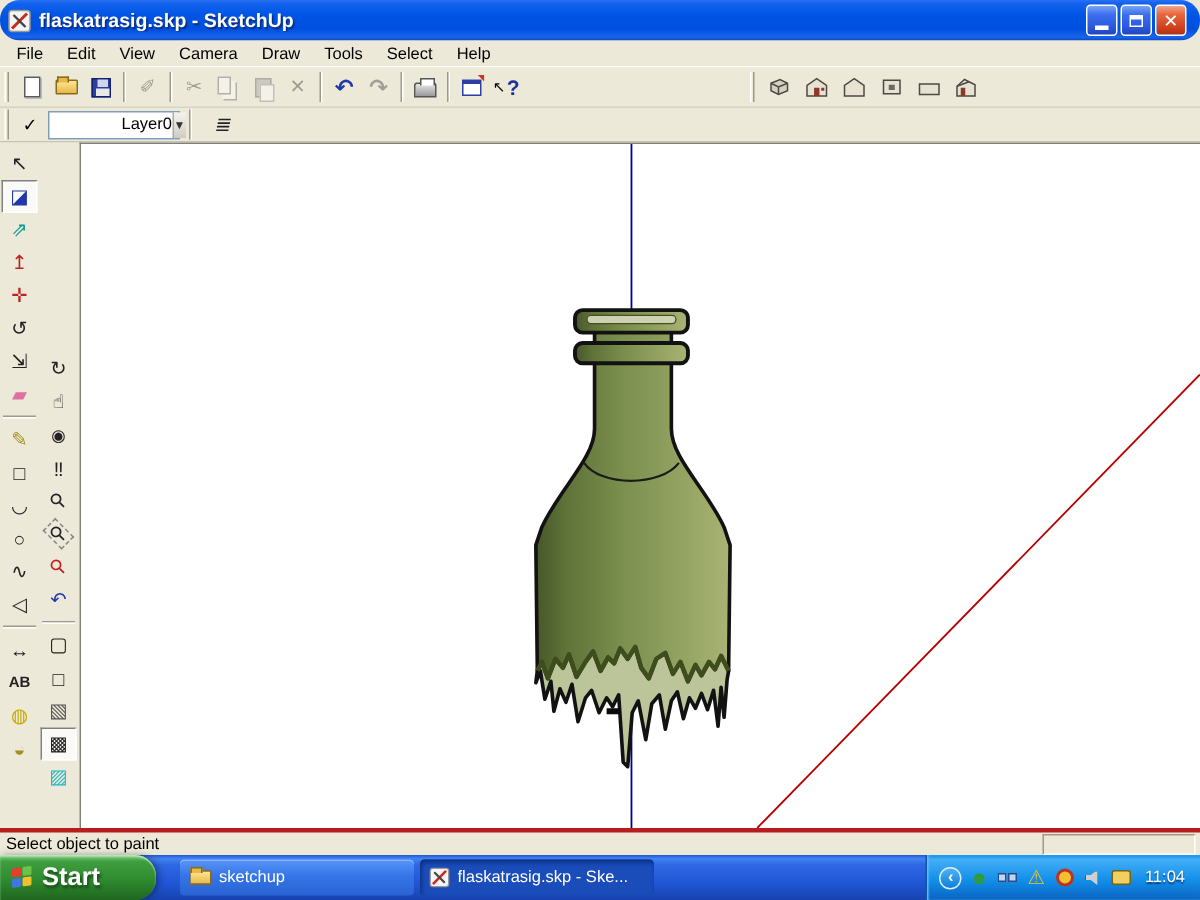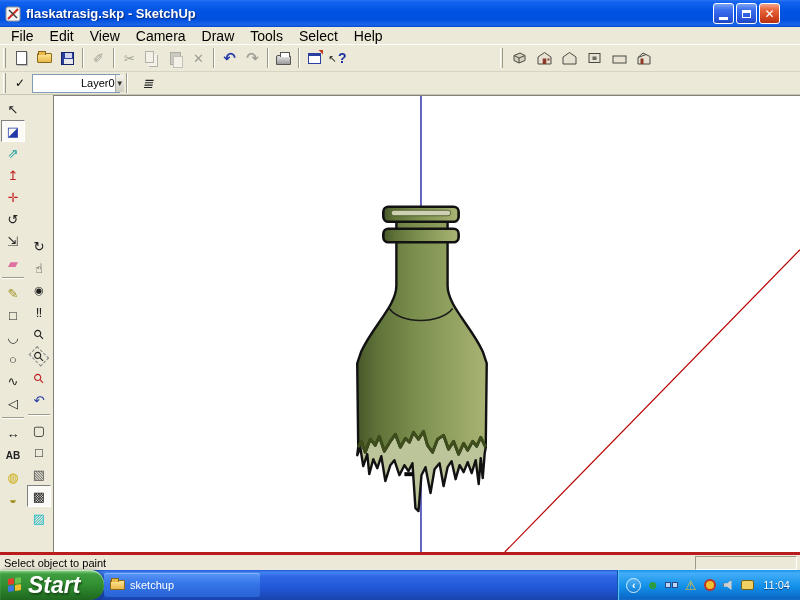--- a/index.html
+++ b/index.html
@@ -1,33 +1,33 @@
 <!DOCTYPE html>
 <html><head>
 <meta charset="utf-8">
 <style>
   * { margin:0; padding:0; box-sizing:border-box; }
   body { width:800px; height:600px; overflow:hidden; font-family:"Liberation Sans","DejaVu Sans",sans-serif; }
   .screen { width:800px; height:600px; display:flex; flex-direction:column; background:#ece9d8; }
 
   
-  .titlebar { height:27px; display:flex; align-items:center; padding:0 20px 0 5px;
-    background:linear-gradient(180deg,#2b71f5 0%,#1262ee 8%,#0054e3 40%,#0050df 72%,#1a64e9 92%,#0a47c8 100%); }
+  .titlebar { height:27px; display:flex; align-items:center; padding:0 9px 0 5px;
+    background:linear-gradient(180deg,#2b71f5 0%,#1262ee 8%,#0054e3 40%,#0050df 72%,#1a64e9 92%,#0a47c8 100%);border-radius:13px; }
   .titlebar .app-icon { width:16px; height:16px; margin-right:5px; flex:none; }
   .titlebar .title { color:#fff; font-weight:bold; font-size:13px; text-shadow:1px 1px 1px #0a2a7a; flex:1; white-space:nowrap; overflow:hidden; }
   .winbtn { width:21px; height:21px; margin-left:2px; border:1px solid #fff; border-radius:3px;
     display:flex; align-items:center; justify-content:center; flex:none;
     background:linear-gradient(180deg,#7ba4f2 0%,#3b6ff0 30%,#2a54d8 80%,#1f44bd 100%); }
   .winbtn.close { background:linear-gradient(180deg,#f2a58a 0%,#e8663d 30%,#cc3d1a 80%,#b03212 100%); color:#fff; font-size:12px; font-weight:bold; }
   .glyph-min { width:9px; height:3px; background:#fff; margin-top:10px; }
   .glyph-restore { width:9px; height:8px; border:1px solid #fff; border-top:3px solid #fff; background:transparent; }
 
   
   .menubar { height:18px; display:flex; align-items:center; background:#ece9d8; border-bottom:1px solid #fff; padding-left:3px; }
-  .menu-item { font-size:14px; color:#000; padding:1px 8px; cursor:default; }
+  .menu-item { font-size:11px; color:#000; padding:1px 8px; cursor:default; }
 
   
   .toolrow { height:27px; display:flex; align-items:center; background:#ece9d8; border-bottom:1px solid #d8d4c4; }
   .grip { width:3px; height:20px; border-left:1px solid #fff; border-right:1px solid #9d9a88; margin:0 4px 0 3px; flex:none; }
   .tb-btn { width:23px; height:22px; display:flex; align-items:center; justify-content:center; font-size:13px; color:#333; border:1px solid transparent; flex:none; }
   .tb-btn.disabled { opacity:.42; filter:grayscale(1); }
   .tb-sep { width:2px; height:20px; border-left:1px solid #9d9a88; border-right:1px solid #fff; margin:0 3px; flex:none; }
   .ic-undo { color:#2238a8; font-size:15px; font-weight:bold; }
   .ic-help-arrow { font-size:10px; color:#000; margin-right:1px; }
   .ic-help-q { color:#1b30a0; font-weight:bold; font-size:14px; }
@@ -77,21 +77,21 @@
   .statusbar { height:18px; background:#ece9d8; display:flex; align-items:center; border-top:3px solid #b91c1c; }
   .statusbar .msg { flex:1; font-size:11px; padding-left:4px; }
   .vcb { width:102px; height:14px; background:#ece9d8; border:1px solid #9d9a88; border-bottom-color:#fff; border-right-color:#fff; margin-right:3px; }
 
   
   .taskbar { height:30px; display:flex; align-items:stretch;
     background:linear-gradient(180deg,#2157d7 0%,#4184f0 8%,#2e67e2 22%,#2157d7 60%,#1843ae 100%); }
   .start { width:104px; display:flex; align-items:center; padding-left:8px; gap:6px;
     background:linear-gradient(180deg,#8fd98f 0%,#3f9e3f 14%,#2f8b2f 55%,#1f661f 100%);
     border-radius:0 14px 14px 0; box-shadow:inset 0 1px 1px #bfe8bf, 2px 0 4px rgba(0,0,0,.35); }
-  .start .label { color:#fff; font-size:23px; font-weight:bold; font-style:italic; text-shadow:1px 2px 2px #174a17; }
+  .start .label { color:#fff; font-size:17px; font-weight:bold; text-shadow:1px 2px 2px #174a17; }
   .flag { width:14px; height:14px; display:grid; grid-template-columns:6px 6px; grid-template-rows:6px 6px; gap:1px; transform:skewY(-8deg); }
   .flag i { border-radius:1px; }
   .flag .f1{background:#e33e2b;} .flag .f2{background:#6bc24a;} .flag .f3{background:#3c78e0;} .flag .f4{background:#f0c030;}
   .task { width:156px; margin:3px 2px; display:flex; align-items:center; gap:5px; padding:0 6px; border-radius:3px;
     background:linear-gradient(180deg,#5a95f7,#3475e8 45%,#2a63d4); box-shadow:inset 0 1px 0 #8ab4f8; color:#fff; font-size:11px; white-space:nowrap; overflow:hidden; }
   .task.active { background:#1a4cba; box-shadow:inset 1px 2px 3px #0c2f80; }
   .task .t-label { overflow:hidden; text-overflow:ellipsis; }
   .tray { margin-left:auto; display:flex; align-items:center; gap:4px; padding:0 10px 0 8px;
     background:linear-gradient(180deg,#0f8ee8,#44aef7 10%,#1290e9 55%,#0b63c2 100%);
     border-left:1px solid #0a57a8; box-shadow:inset 1px 0 1px #65c0fb; }
@@ -391,23 +391,31 @@
   <div class="taskbar">
     <div class="start">
       <span class="flag">
           <i class="f1"></i>
           <i class="f2"></i>
           <i class="f3"></i>
           <i class="f4"></i>
         </span>
       <span class="label">Start</span>
     </div>
-    <div class="task" style="margin-left:0;">
+    <div class="task" style="margin-left:16px;">
       <span class="mi-folder"></span>
       <span class="t-label">sketchup</span>
+    </div>
+    <div class="task active">
+      <svg width="14" height="14" viewBox="0 0 16 16">
+        <rect x="1" y="1" width="14" height="14" rx="2" fill="#f5f5f5" stroke="#999"></rect>
+        <path d="M3,13 L13,3" stroke="#cc2a1a" stroke-width="2" fill="none"></path>
+        <path d="M4,4 L12,12" stroke="#444" stroke-width="1.6" fill="none"></path>
+      </svg>
+      <span class="t-label">flaskatrasig.skp - Ske...</span>
     </div>
     <div class="tray">
       <span class="tray-chevron">‹</span>
       <span class="tray-ic ti-person">☻</span>
       <span class="tray-ic">
           <span class="ti-net">
             <i></i>
             <i></i>
           </span>
         </span>

